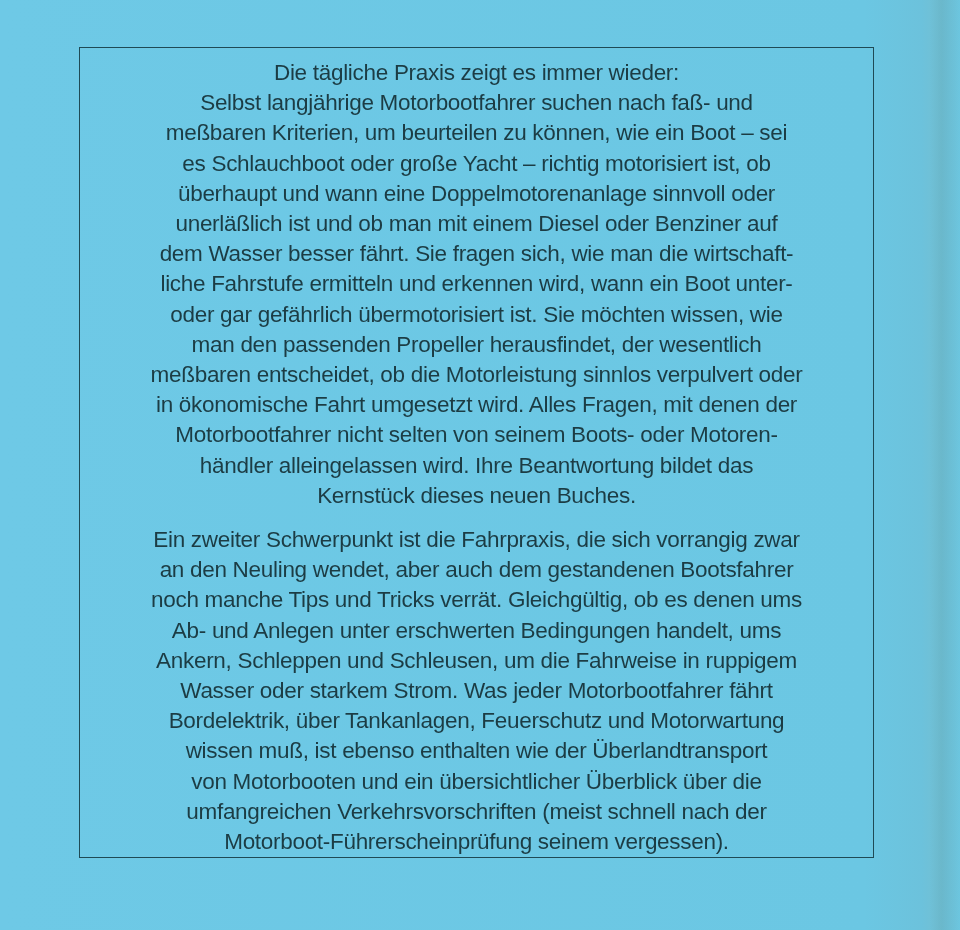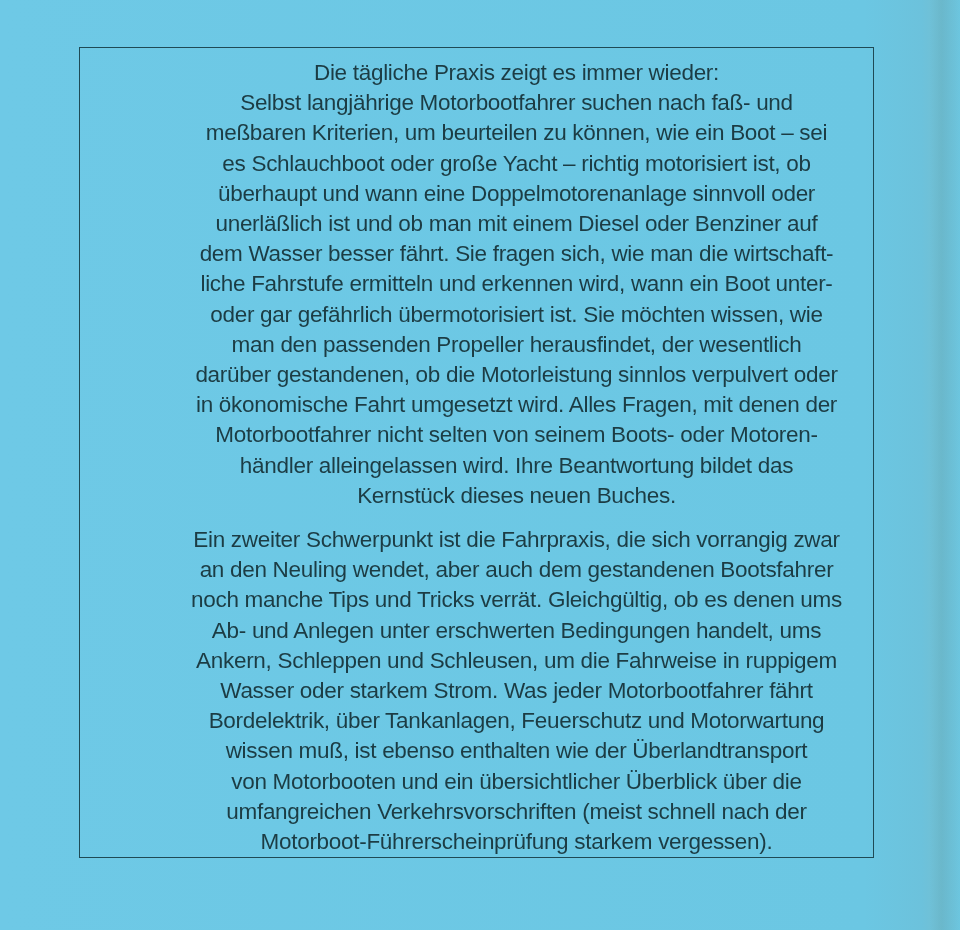--- a/index.html
+++ b/index.html
@@ -22,21 +22,20 @@
     border: 1.5px solid #1f4a55;
     box-sizing: border-box;
   }
   .text {
     position: absolute; left: 79px; top: 58px; width: 795px;
     text-align: center;
     color: #1c3c44;
     font-size: 22.5px;
     line-height: 30.2px;
     letter-spacing: -0.3px;
-    padding-left: 40px;
   }
   .para { margin: 0; }
   .para + .para { margin-top: 14px; }
   .line { display: block; white-space: nowrap; }
 </style>
 </head>
 <body>
 
 <div class="cover"></div>
 <div class="spine-shade"></div>
@@ -47,32 +46,32 @@
     <span class="line">Die tägliche Praxis zeigt es immer wieder:</span>
     <span class="line">Selbst langjährige Motorbootfahrer suchen nach faß- und</span>
     <span class="line">meßbaren Kriterien, um beurteilen zu können, wie ein Boot – sei</span>
     <span class="line">es Schlauchboot oder große Yacht – richtig motorisiert ist, ob</span>
     <span class="line">überhaupt und wann eine Doppelmotorenanlage sinnvoll oder</span>
     <span class="line">unerläßlich ist und ob man mit einem Diesel oder Benziner auf</span>
     <span class="line">dem Wasser besser fährt. Sie fragen sich, wie man die wirtschaft-</span>
     <span class="line">liche Fahrstufe ermitteln und erkennen wird, wann ein Boot unter-</span>
     <span class="line">oder gar gefährlich übermotorisiert ist. Sie möchten wissen, wie</span>
     <span class="line">man den passenden Propeller herausfindet, der wesentlich</span>
-    <span class="line">darüber gestandenen, ob die Motorleistung sinnlos verpulvert oder</span>
+    <span class="line">meßbaren entscheidet, ob die Motorleistung sinnlos verpulvert oder</span>
     <span class="line">in ökonomische Fahrt umgesetzt wird. Alles Fragen, mit denen der</span>
     <span class="line">Motorbootfahrer nicht selten von seinem Boots- oder Motoren-</span>
     <span class="line">händler alleingelassen wird. Ihre Beantwortung bildet das</span>
     <span class="line">Kernstück dieses neuen Buches.</span>
   </p>
   <p class="para">
     <span class="line">Ein zweiter Schwerpunkt ist die Fahrpraxis, die sich vorrangig zwar</span>
     <span class="line">an den Neuling wendet, aber auch dem gestandenen Bootsfahrer</span>
     <span class="line">noch manche Tips und Tricks verrät. Gleichgültig, ob es denen ums</span>
     <span class="line">Ab- und Anlegen unter erschwerten Bedingungen handelt, ums</span>
     <span class="line">Ankern, Schleppen und Schleusen, um die Fahrweise in ruppigem</span>
     <span class="line">Wasser oder starkem Strom. Was jeder Motorbootfahrer fährt</span>
     <span class="line">Bordelektrik, über Tankanlagen, Feuerschutz und Motorwartung</span>
     <span class="line">wissen muß, ist ebenso enthalten wie der Überlandtransport</span>
     <span class="line">von Motorbooten und ein übersichtlicher Überblick über die</span>
     <span class="line">umfangreichen Verkehrsvorschriften (meist schnell nach der</span>
-    <span class="line">Motorboot-Führerscheinprüfung starkem vergessen).</span>
+    <span class="line">Motorboot-Führerscheinprüfung seinem vergessen).</span>
   </p>
 </div>
 
 </body></html>

